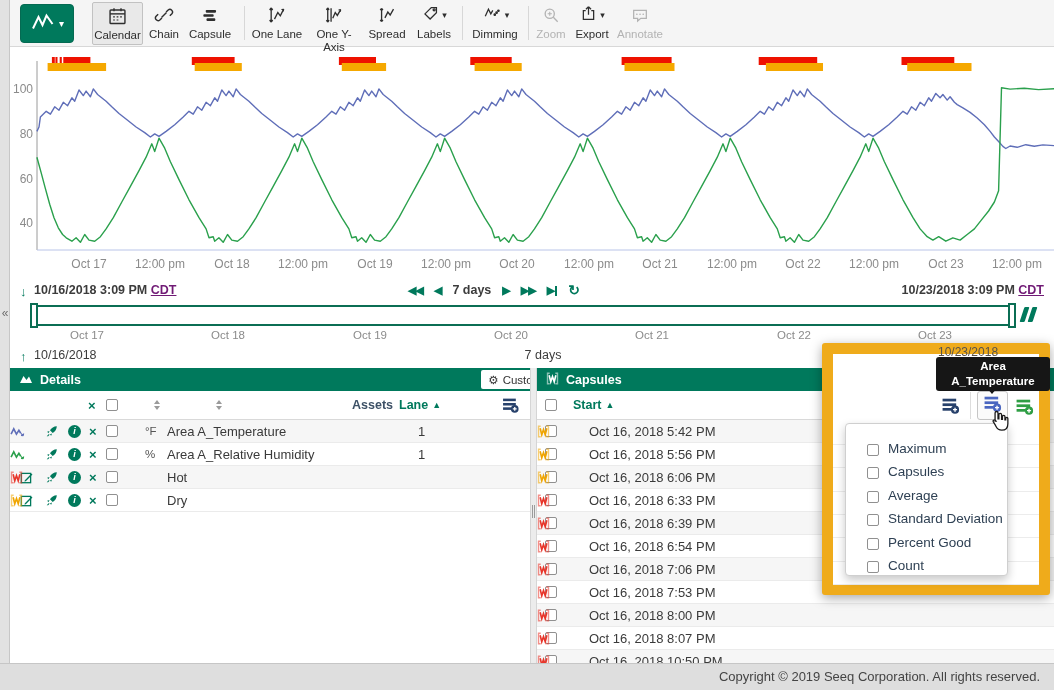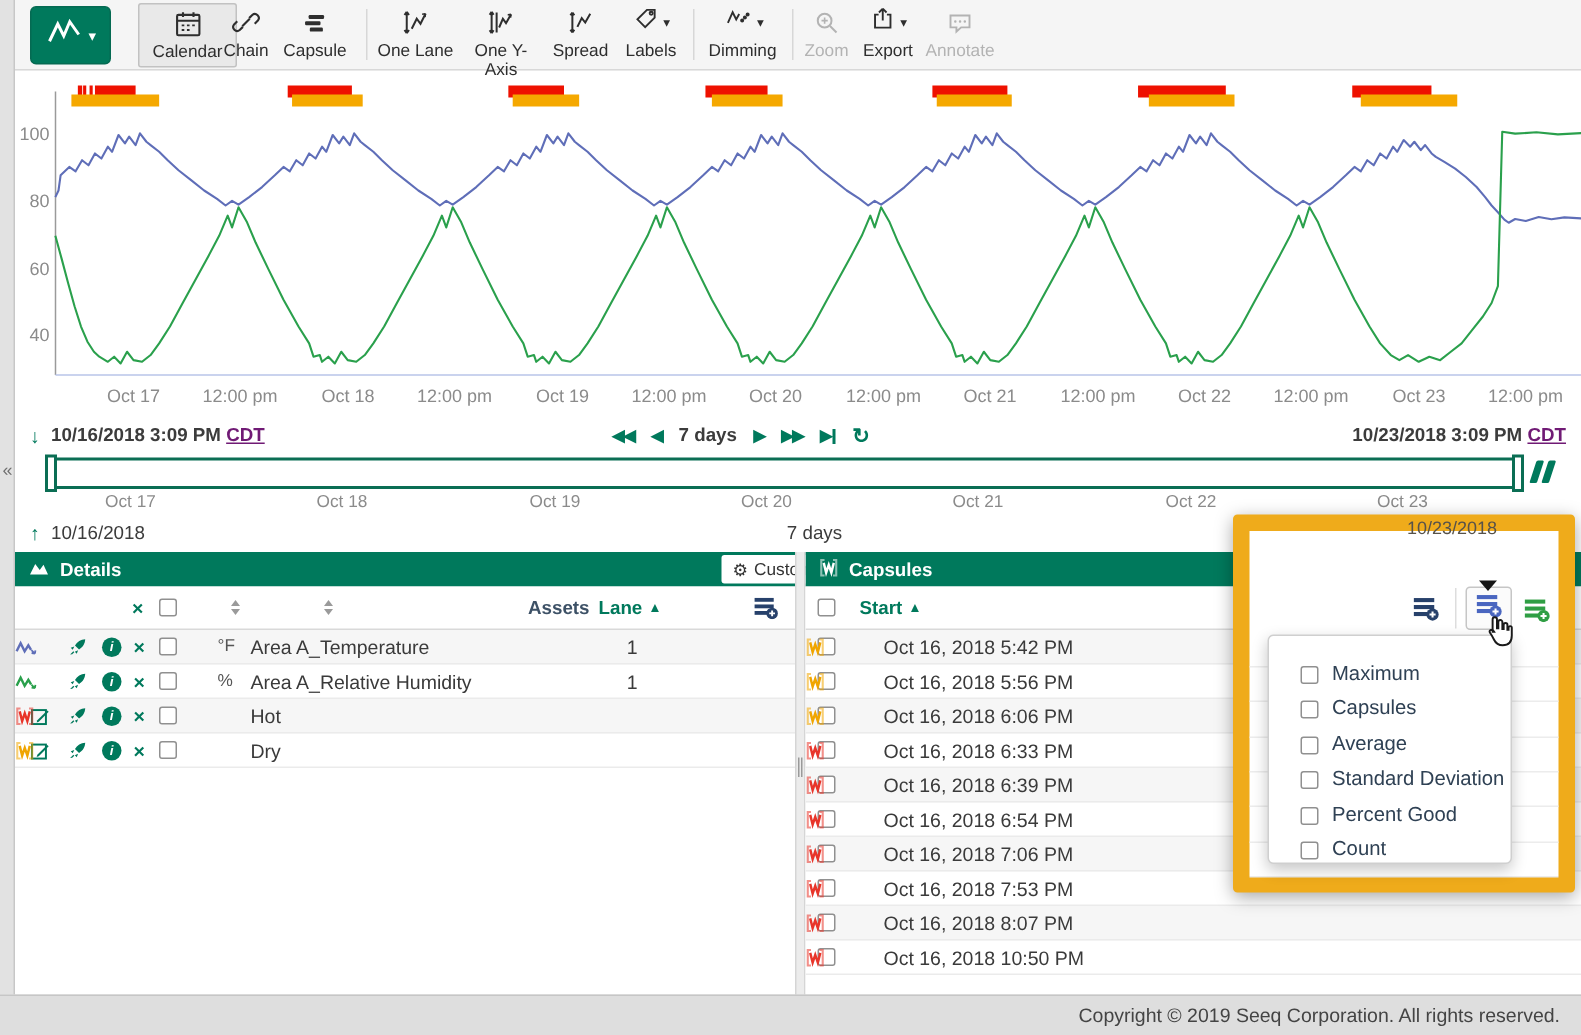--- a/index.html
+++ b/index.html
@@ -113,21 +113,21 @@
   <div id="toolbar">
     <div id="main-btn">
       <span>
         <svg width="26" height="20" viewBox="0 0 24 20">
             <polyline points="2,16.5 7.5,5 11.5,13 15.5,3.5 21.5,12" stroke="#fff" stroke-width="2" fill="none"></polyline>
           </svg>
       </span>
       <span class="mcaret">▾</span>
     </div>
 
-    <div class="tbtn selected" style="left:82px;width:66px;">
+    <div class="tbtn selected" style="left:82px;width:51px;">
       <div class="ticon">
         <svg width="21" height="21" viewBox="0 0 24 24" stroke="currentColor" fill="none" stroke-width="1.6">
             <rect x="3.5" y="4.5" width="17" height="15.5" rx="1"></rect>
             <line x1="3.5" y1="9" x2="20.5" y2="9"></line>
             <line x1="8" y1="2.5" x2="8" y2="6"></line>
             <line x1="16" y1="2.5" x2="16" y2="6"></line>
             <path d="M7 12.5h2M11 12.5h2M15 12.5h2M7 16h2M11 16h2" stroke-width="1.4"></path>
           </svg>
       </div>
       <div class="tlabel">Calendar</div>
@@ -553,20 +553,31 @@
             <span class="cbx"></span>
           </span>
           <span style="color:#e8352a">
             <svg width="13" height="13" viewBox="0 0 12 12">
               <use href="#sym-cap"></use>
             </svg>
           </span>
           <span style="left:52px;" class="k-date c-name">Oct 16, 2018 7:53 PM</span>
         </div>
 
+        <div class="drow">
+          <span style="left:8px;">
+            <span class="cbx"></span>
+          </span>
+          <span style="color:#e8352a">
+            <svg width="13" height="13" viewBox="0 0 12 12">
+              <use href="#sym-cap"></use>
+            </svg>
+          </span>
+          <span style="left:52px;" class="k-date c-name">Oct 16, 2018 8:00 PM</span>
+        </div>
 
         <div class="drow">
           <span style="left:8px;">
             <span class="cbx"></span>
           </span>
           <span style="color:#e8352a">
             <svg width="13" height="13" viewBox="0 0 12 12">
               <use href="#sym-cap"></use>
             </svg>
           </span>
@@ -582,20 +593,24 @@
               <use href="#sym-cap"></use>
             </svg>
           </span>
           <span style="left:52px;" class="k-date c-name">Oct 16, 2018 10:50 PM</span>
         </div>
       </div>
   </div>
 
   <div id="inset"></div>
   <div id="ctx-date">10/23/2018</div>
+  <div id="tooltip">
+    <div>Area</div>
+    <div>A_Temperature</div>
+  </div>
   <div id="tooltip-caret"></div>
   <span class="abs" style="left:941px;top:397px;color:#27416b;z-index:42;"><svg width="19" height="17" viewBox="0 0 16 15">
         <use href="#sym-grid"></use>
       </svg></span>
   <div id="gi-sep"></div>
   <div id="gi-hover">
       <span style="color:#4a66c0;"><svg width="19" height="17" viewBox="0 0 16 15">
           <use href="#sym-grid"></use>
         </svg></span>
     </div>

